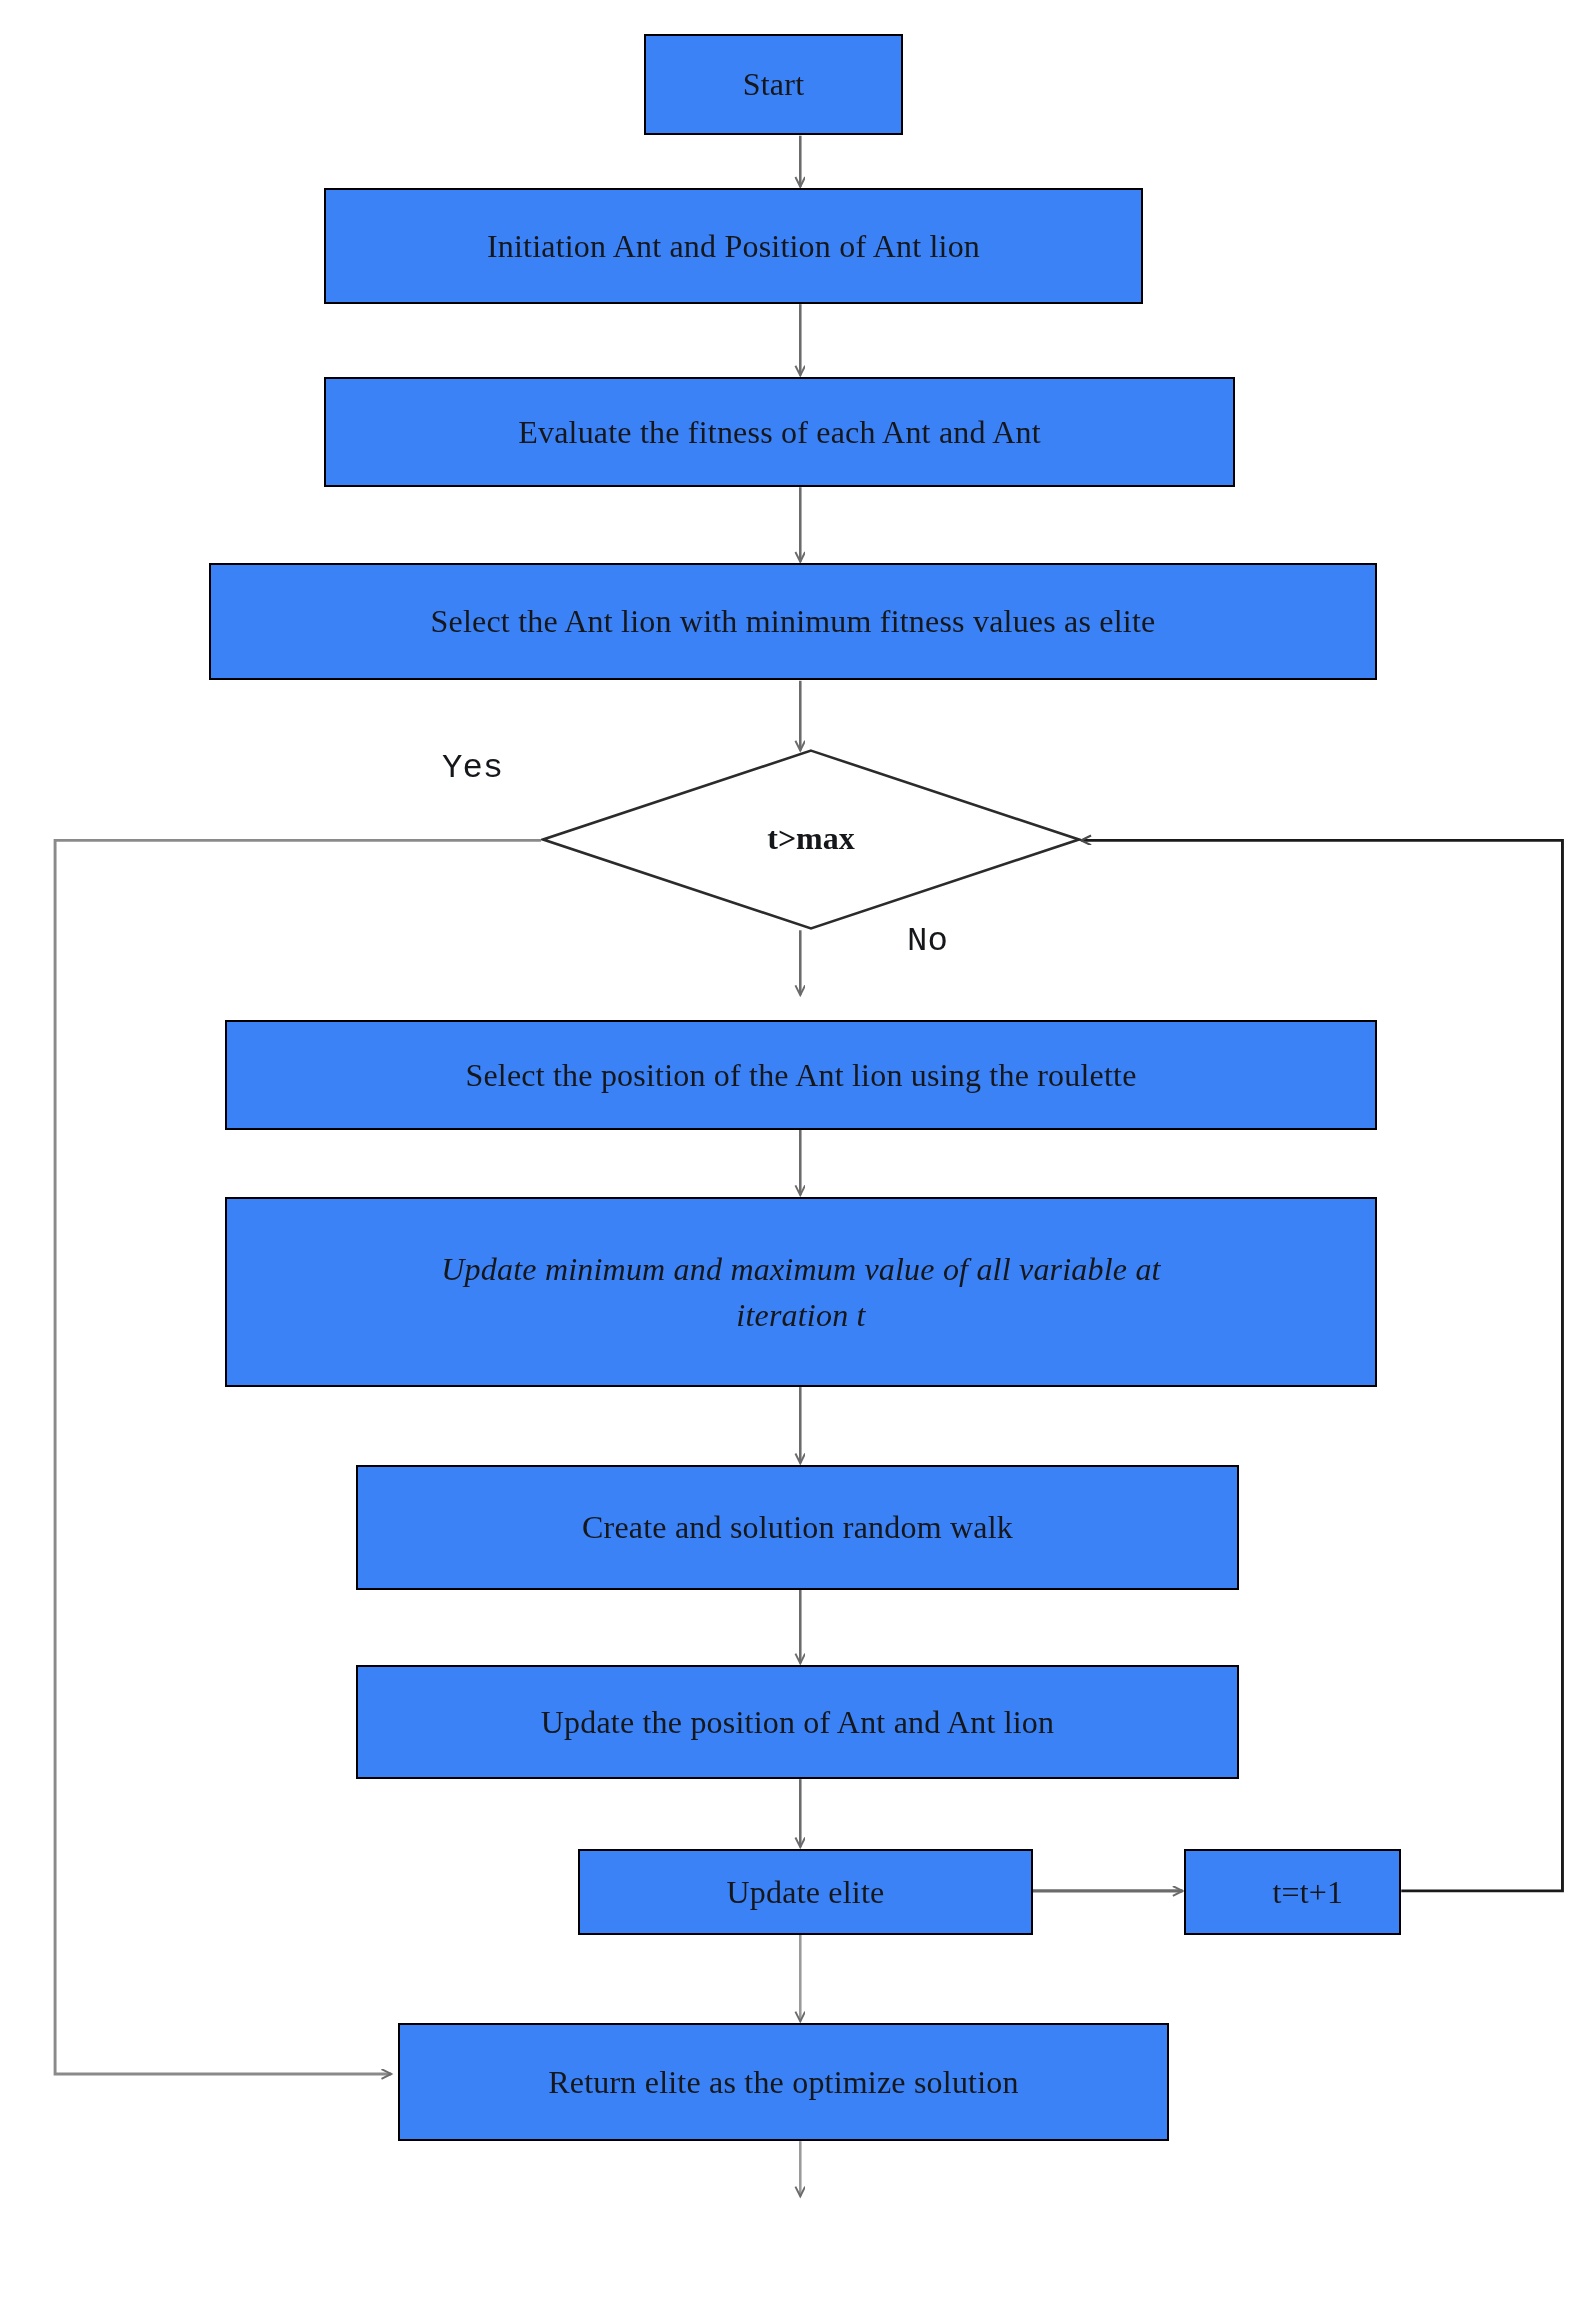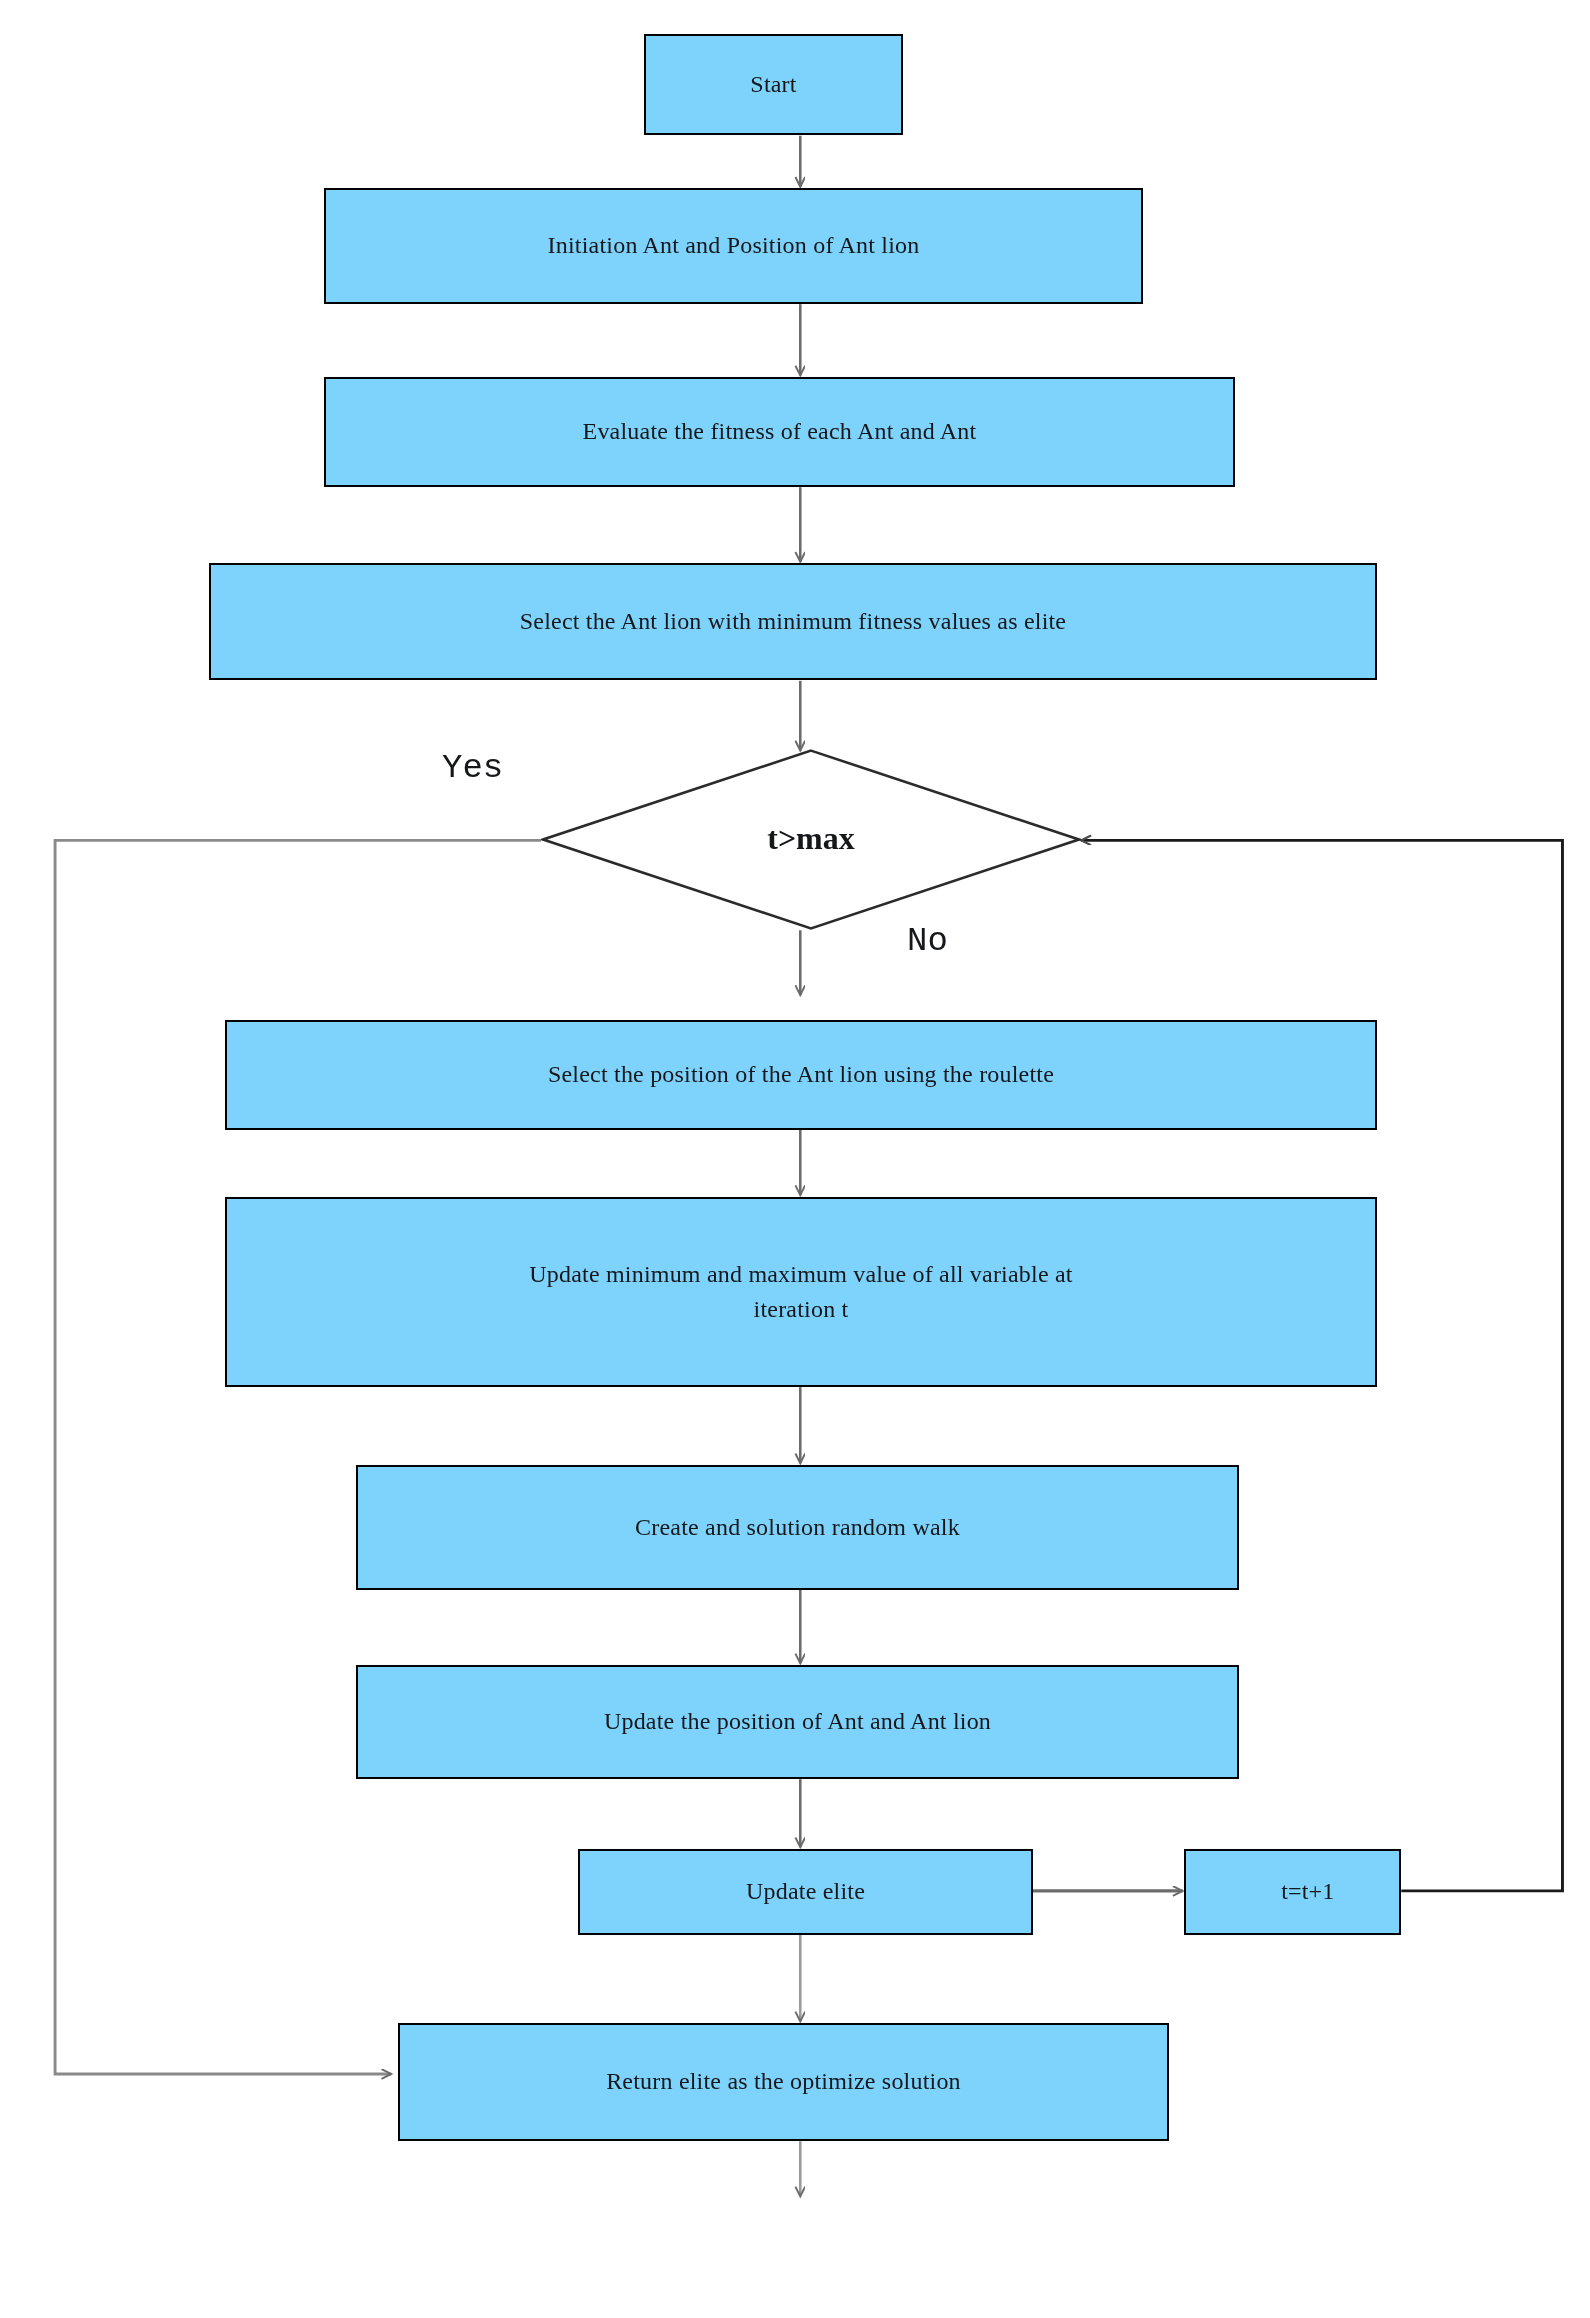--- a/index.html
+++ b/index.html
@@ -13,27 +13,27 @@
     width: 1590px;
     height: 2319px;
     background: #ffffff;
     font-family: "Liberation Serif", "DejaVu Serif", serif;
     overflow: hidden;
   }
   .node {
     position: absolute;
     box-sizing: border-box;
     border: 2.4px solid #000000;
-    background: #7dd3fc;
+    background: #3b82f6;
     display: flex;
     align-items: center;
     justify-content: center;
     text-align: center;
     color: #16171b;
-    font-size: 24px;
+    font-size: 32px;
     line-height: 1.32;
     padding: 4.9px 11.3px;
     letter-spacing: 0.2px;
   }
   .node.two-line { line-height: 1.45; }
   .diamond-wrap {
     position: absolute;
     font-weight: bold;
   }
   .diamond-wrap svg { display: block; }
@@ -128,21 +128,21 @@
   </div>
 
   <div class="edge-label" style="left:442px; top:749px;">Yes</div>
 
   <div class="edge-label" style="left:907px; top:922px;">No</div>
 
   <div class="node" style="left:225px; top:1020px; width:1152px; height:110px;">
     <span>Select the position of the Ant lion using the roulette</span>
   </div>
 
-  <div class="node two-line" style="left:225px; top:1197px; width:1152px; height:190px; flex-direction:column;">
+  <div class="node two-line" style="left:225px; top:1197px; width:1152px; height:190px; flex-direction:column;font-style:italic;">
     <span>Update minimum and maximum value of all variable at</span>
     <span>iteration t</span>
   </div>
 
   <div class="node" style="left:356px; top:1465px; width:883px; height:125px;">
     <span>Create and solution random walk</span>
   </div>
 
   <div class="node" style="left:356px; top:1665px; width:883px; height:114px;">
     <span>Update the position of Ant and Ant lion</span>

